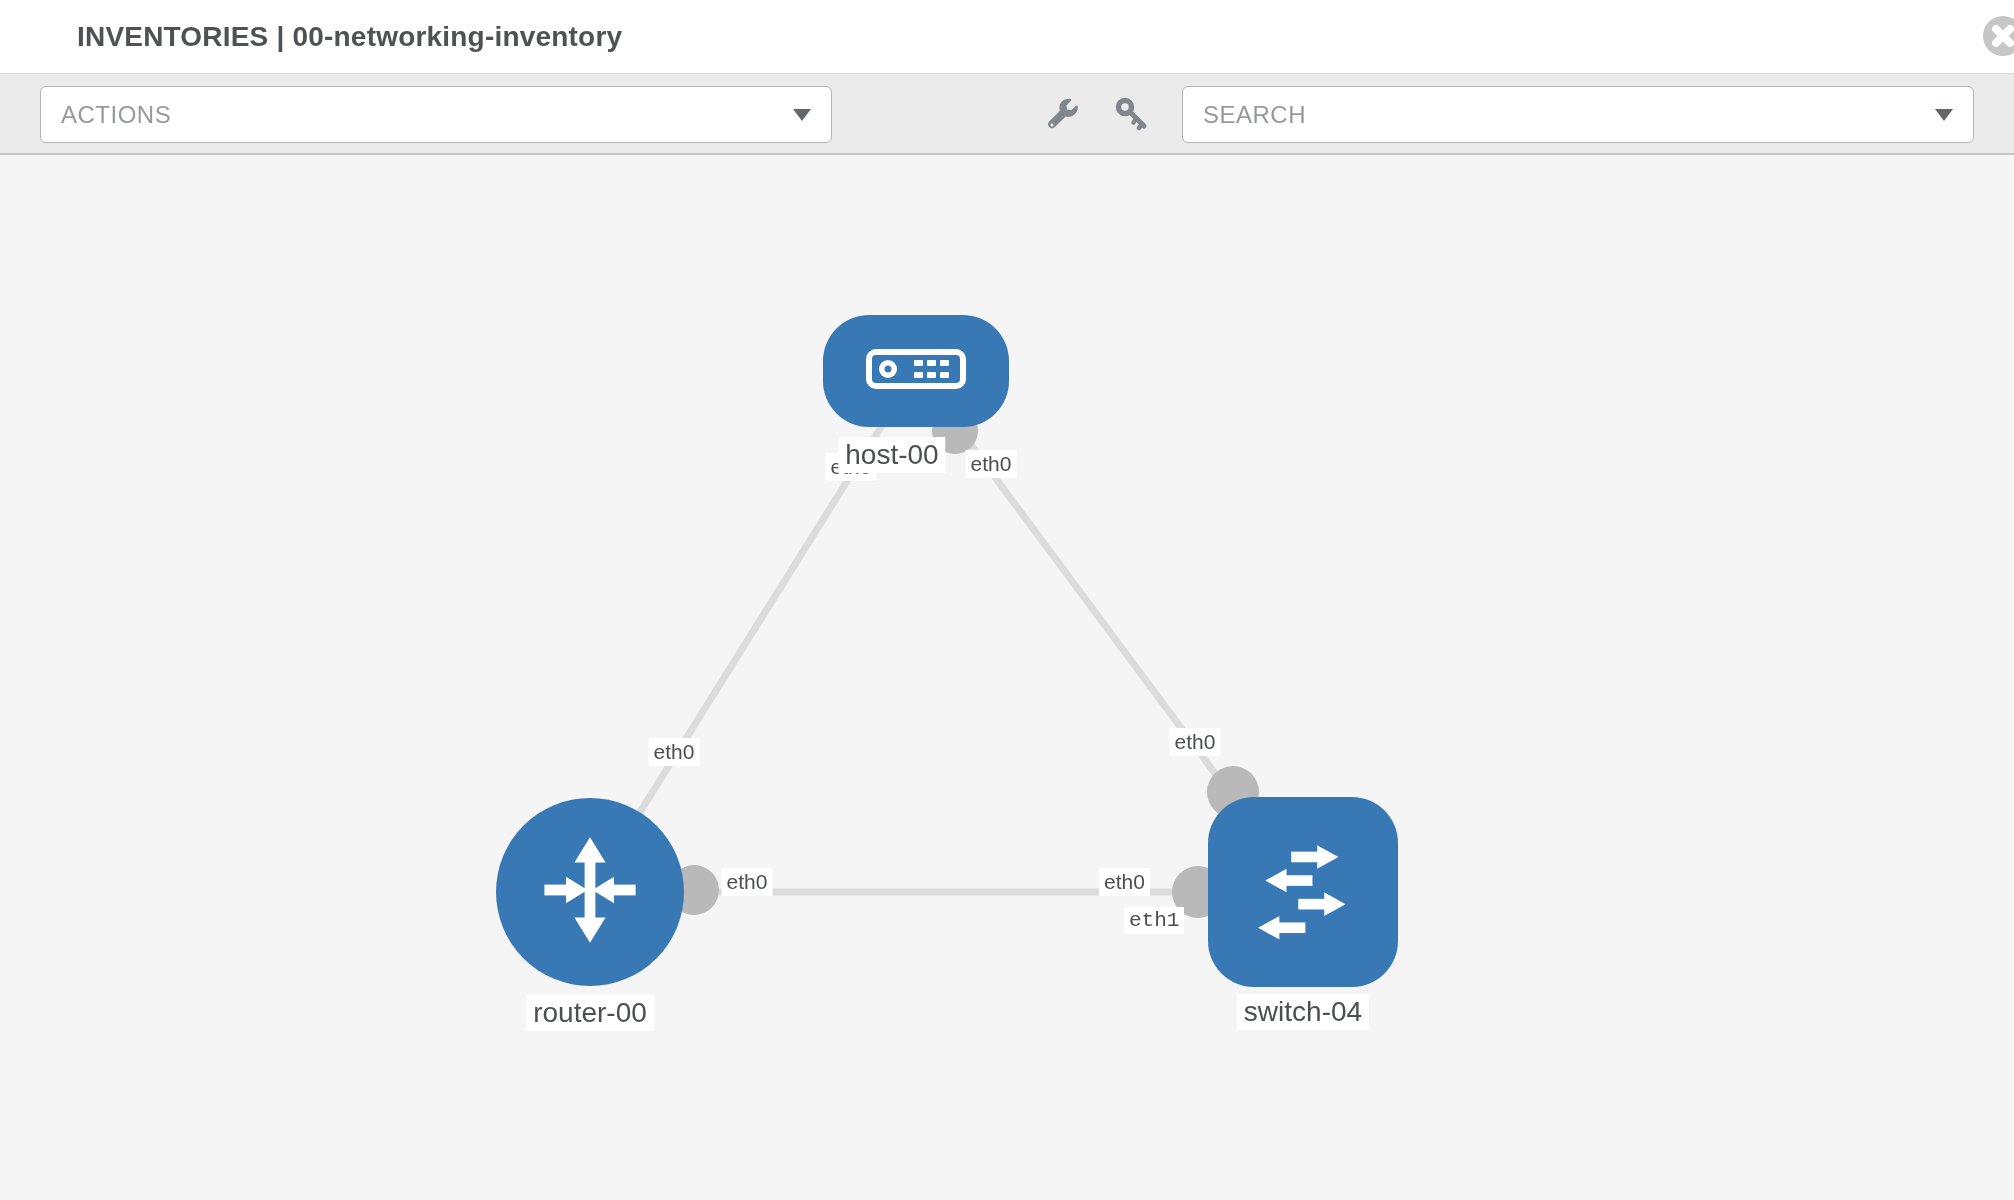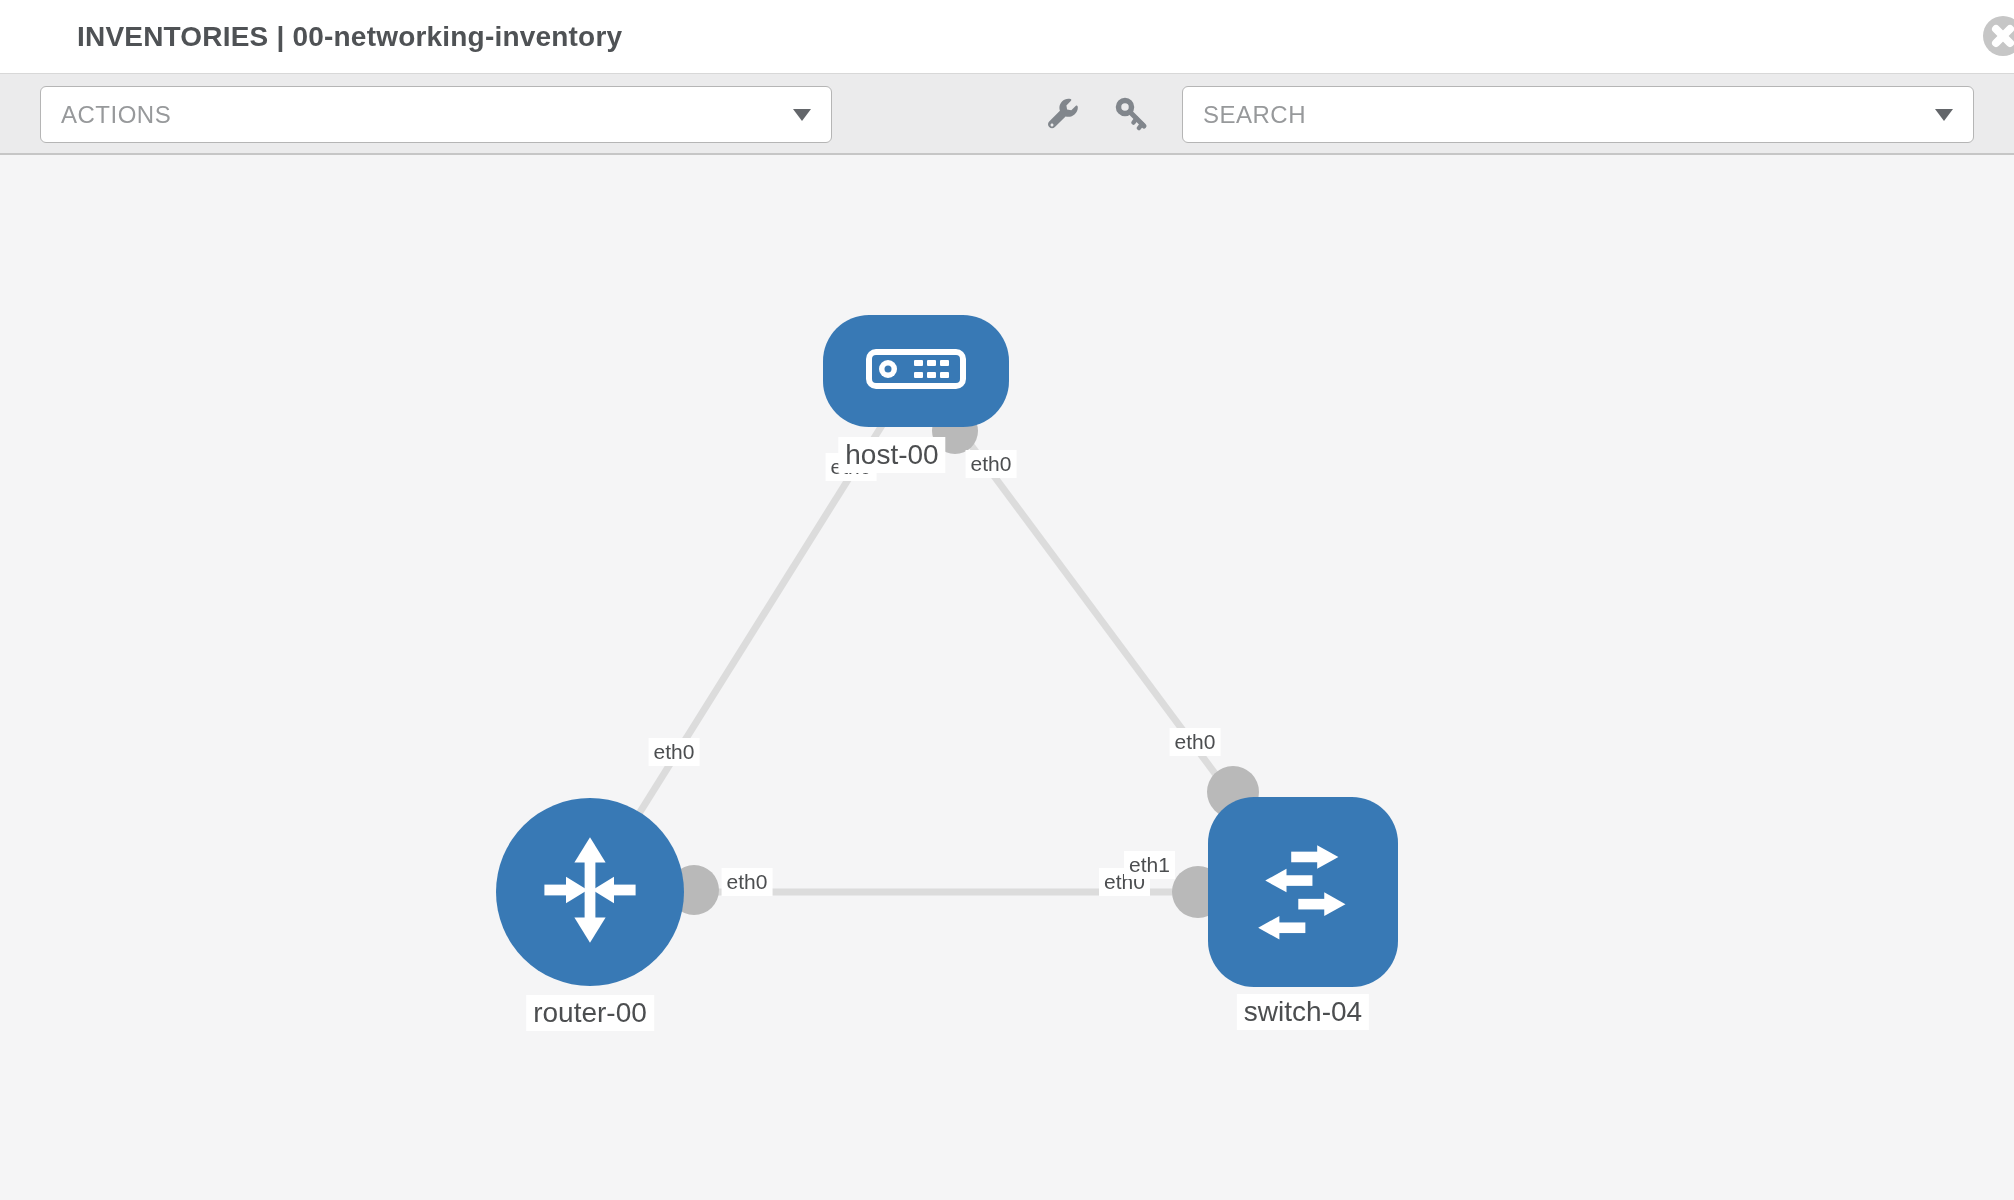--- a/index.html
+++ b/index.html
@@ -176,19 +176,19 @@
       </svg>
     </span>
   </div>
 
   <div class="chip iface-chip iface-center" style="left:851px; top:312px;">eth0</div>
   <div class="chip iface-chip iface-center" style="left:991px; top:309px;">eth0</div>
   <div class="chip iface-chip iface-center" style="left:674px; top:597px;">eth0</div>
   <div class="chip iface-chip iface-center" style="left:1195px; top:587px;">eth0</div>
   <div class="chip iface-chip iface-center" style="left:747px; top:727px;">eth0</div>
   <div class="chip iface-chip" style="left:1099px; top:713px;">eth0</div>
-  <div class="chip iface-chip" style="left:1124px; top:696px;">eth1</div>
+  <div class="chip iface-chip" style="left:1124px; top:752px;font-family:Liberation Mono, monospace;">eth1</div>
 
   <div class="chip node-chip" style="left:892px; top:300px;">host-00</div>
   <div class="chip node-chip" style="left:590px; top:858px;">router-00</div>
   <div class="chip node-chip" style="left:1303px; top:857px;">switch-04</div>
 
 </div>
 
 </body></html>

